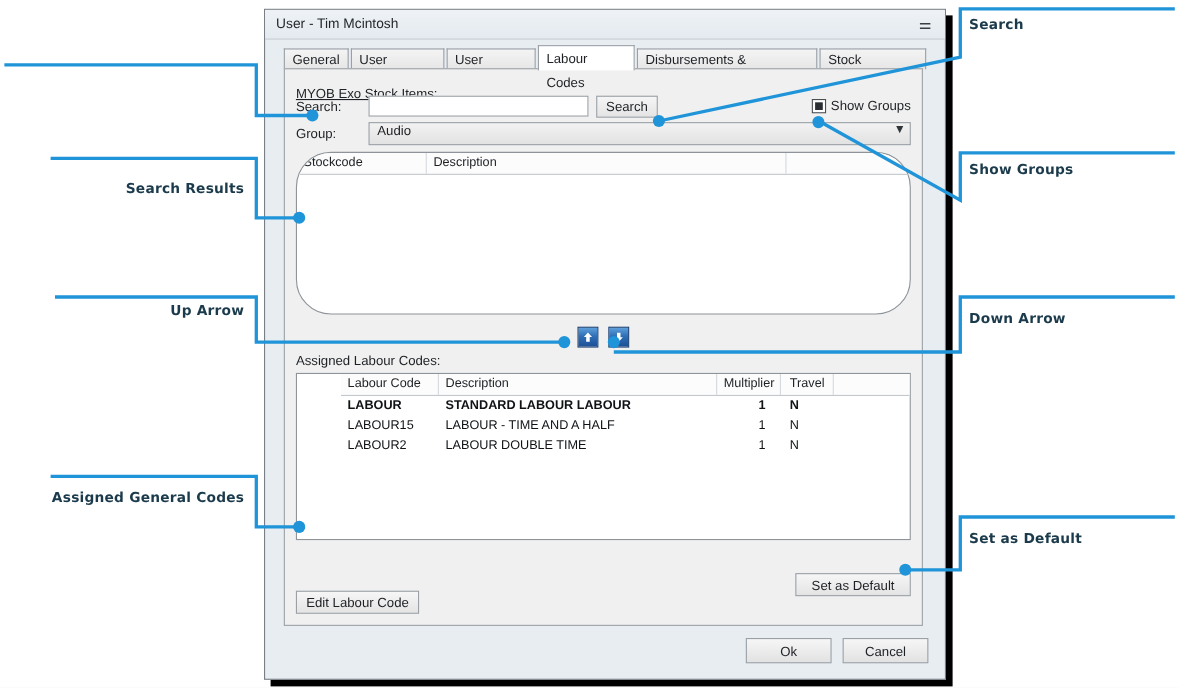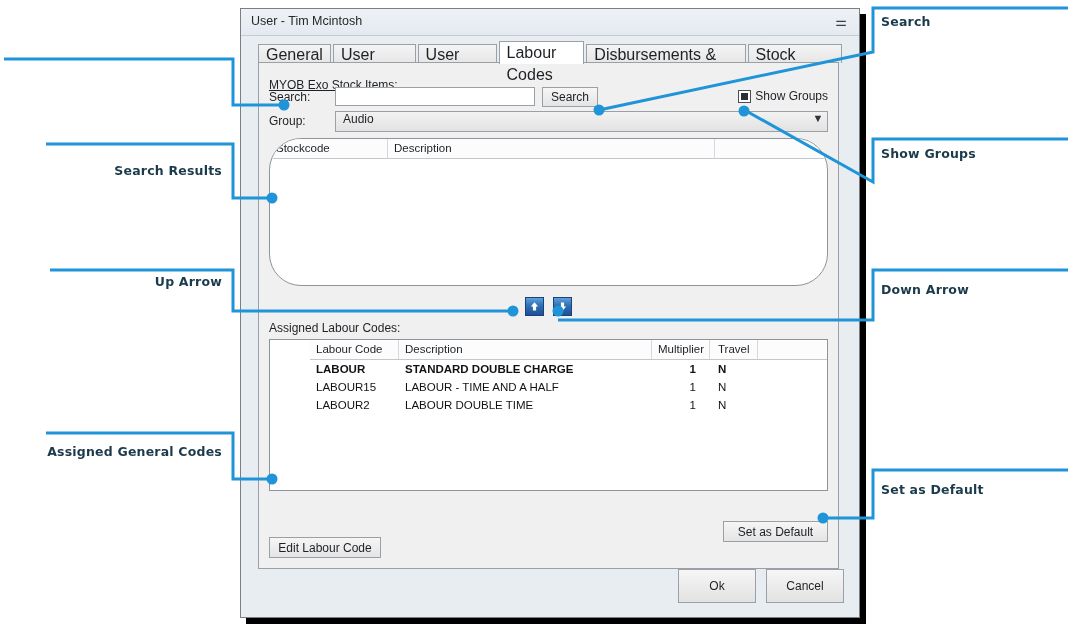--- a/index.html
+++ b/index.html
@@ -50,21 +50,21 @@
   }
 
   
   #tab-strip{
     position:absolute;left:17px;top:33px;right:15px;height:21px;
     display:flex;align-items:flex-end;
   }
   .tab{
     height:19px;line-height:19px;
     padding:0 7px;margin-right:2px;
-    font-size:16px;color:#1d2024;
+    font-size:12px;color:#1d2024;
     background:linear-gradient(to bottom,#f4f4f4 0%,#e6e6e6 100%);
     border:1px solid #9aa0a6;border-bottom:none;
     box-sizing:border-box;cursor:default;
   }
   .tab.active{
     background:#ffffff;
     height:23px;line-height:22px;
     border-color:#9aa0a6;
     position:relative;z-index:3;
     margin-bottom:-1px;
@@ -176,21 +176,21 @@
     border:1px solid #9aa0a6;box-sizing:border-box;cursor:pointer;
     font-family:"Liberation Sans", sans-serif;
   }
   #edit-labour-code-btn{left:10px;top:458px;width:112px;margin-top:16px;}
   #set-default-btn{right:10px;top:458px;width:105px;}
 
   #dialog-footer-buttons{
     position:absolute;right:15px;bottom:14px;display:flex;gap:10px;
   }
   .footer-btn{
-    width:78px;height:34px;font-size:12px;color:#1d2024;
+    width:78px;height:23px;font-size:12px;color:#1d2024;
     background:linear-gradient(to bottom,#f6f6f6 0%,#e2e2e2 100%);
     border:1px solid #9aa0a6;box-sizing:border-box;cursor:pointer;
     font-family:"Liberation Sans", sans-serif;
   }
 </style>
 </head>
 <body>
 
 <div id="dialog-window">
 
@@ -254,21 +254,21 @@
       <div class="grid-head">
         <div class="cell" style="width:89px;">Labour Code</div>
         <div class="cell" style="width:253px;">Description</div>
         <div class="cell" style="width:58px;">Multiplier</div>
         <div class="cell ctr" style="width:48px;">Travel</div>
         <div class="cell" style="flex:1;border-right:none;"></div>
       </div>
       <div id="assigned-rows">
           <div class="grid-row is-default">
             <div class="cell" style="width: 89px;">LABOUR</div>
-            <div class="cell" style="width: 253px;">STANDARD DOUBLE CHARGE</div>
+            <div class="cell" style="width: 253px;">STANDARD LABOUR LABOUR</div>
             <div class="cell num" style="width: 58px;">1</div>
             <div class="cell ctr" style="width: 48px;">N</div>
             <div class="cell" style="flex: 1 1 0%;"></div>
           </div>
           <div class="grid-row">
             <div class="cell" style="width: 89px;">LABOUR15</div>
             <div class="cell" style="width: 253px;">LABOUR - TIME AND A HALF</div>
             <div class="cell num" style="width: 58px;">1</div>
             <div class="cell ctr" style="width: 48px;">N</div>
             <div class="cell" style="flex: 1 1 0%;"></div>

